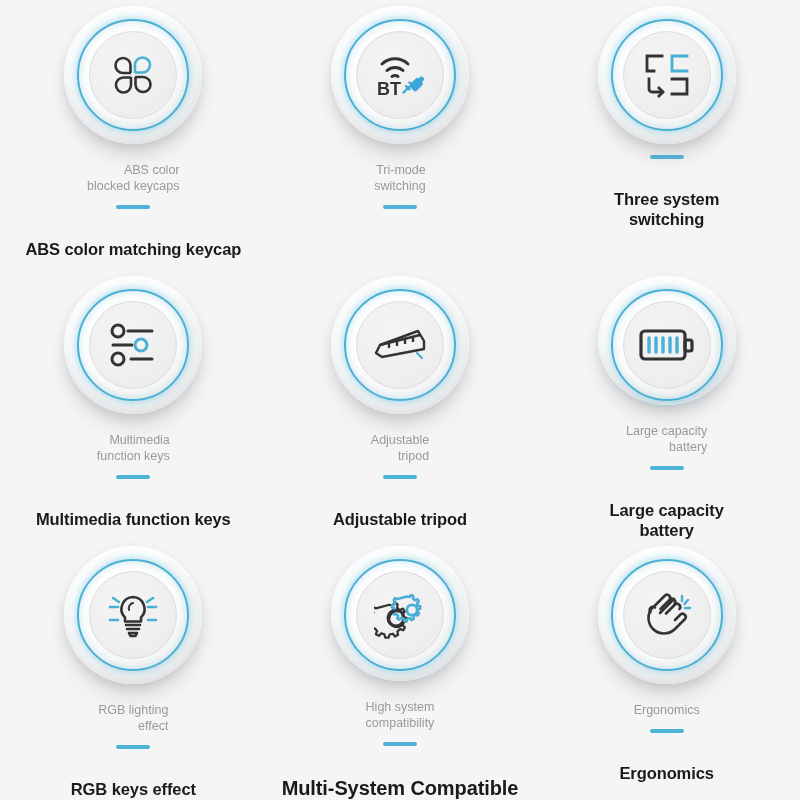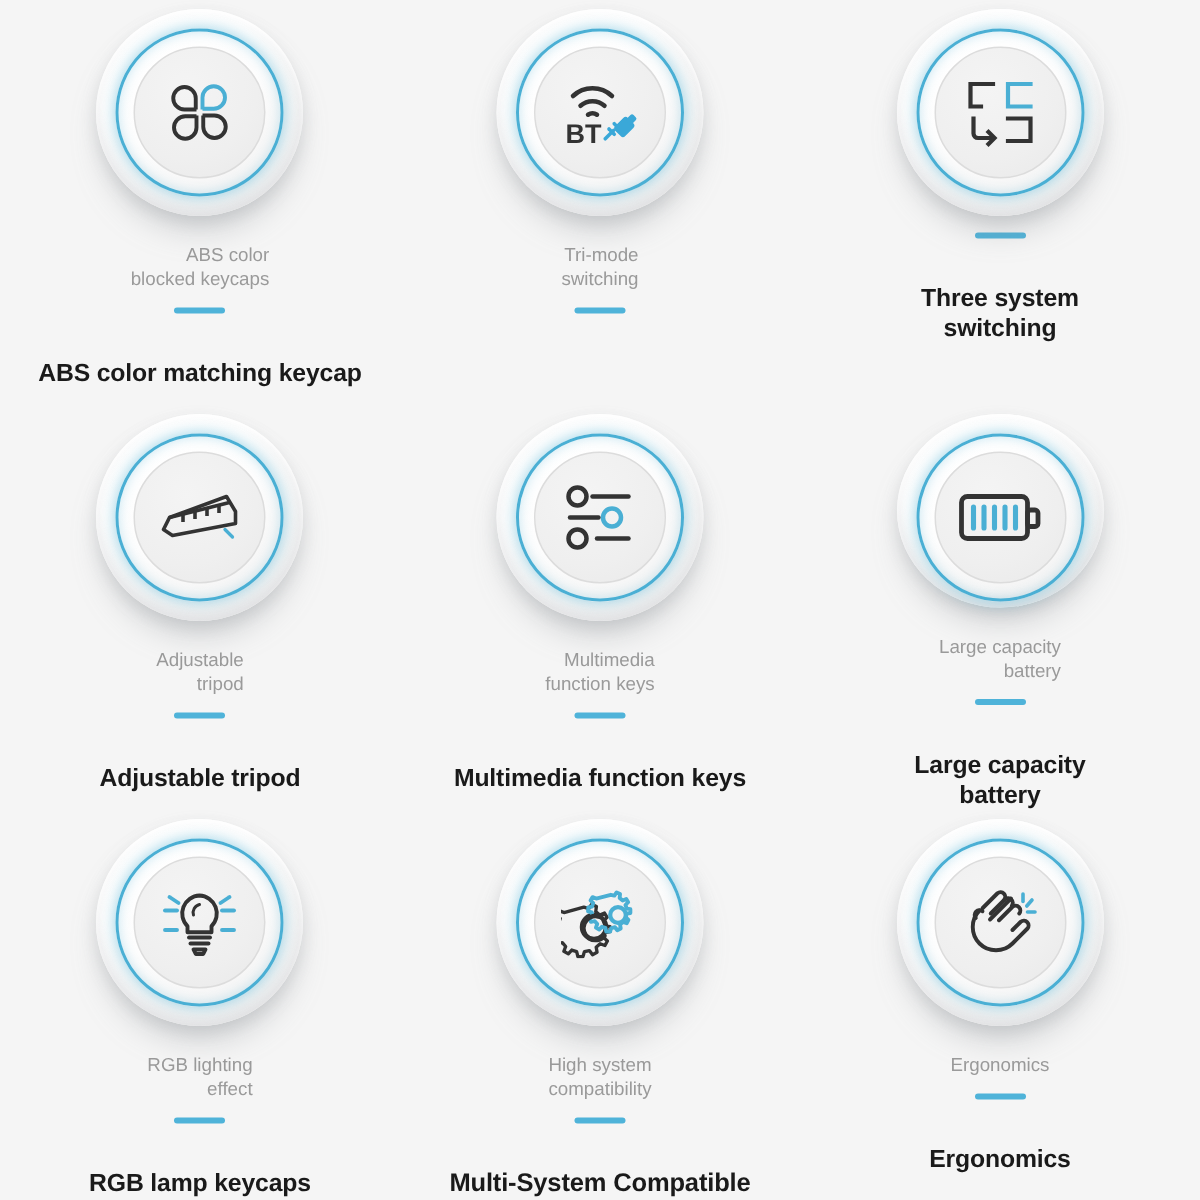--- a/index.html
+++ b/index.html
@@ -113,21 +113,21 @@
     margin-top: 30px;
     color: #1a1a1a;
     font-size: 16.5px;
     font-weight: bold;
     line-height: 1.22;
     letter-spacing: -0.1px;
     text-align: center;
     white-space: pre-line;
     font-family: "Liberation Sans", sans-serif;
   }
-  .title.small { font-size: 17px; }
+  .title.small { font-size: 20px; }
 
   
   .col-0 .sub, .col-0 .dash, .col-0 .title { align-self: center; }
   .feature.col-0 { padding-left: 0; }
 </style>
 </head>
 <body>
 
 <div class="grid">
 
@@ -194,42 +194,20 @@
               <path d="M7 27 V37 a3 3 0 0 0 3 3 H20" stroke="#333"></path>
               <path d="M17 36 l4 4 l-4 4" stroke="#333" fill="none"></path>
             </g>
           </svg>
         </span>
       </div>
     </div>
     <div class="dash"></div>
     <div class="title">Three system
 switching</div>
-  </div>
-
-  <div class="feature col-1">
-    <div class="puck">
-      <div class="ring"></div>
-      <div class="inner">
-        <span>
-          <svg width="56" height="40" viewBox="0 0 56 40">
-            <g fill="none" stroke="#333" stroke-width="2.4" stroke-linejoin="round">
-              <path d="M4 28 L8 20 L46 6 L52 16 L52 24 L10 32 Z"></path>
-              <path d="M8 20 L48 10"></path>
-              <path d="M17 17 v6 M25 15 v6 M33 13 v6 M41 11 v6"></path>
-            </g>
-            <path d="M45 28 l5 5" stroke="#4aafd4" stroke-width="2.2" fill="none" stroke-linecap="round"></path>
-          </svg>
-        </span>
-      </div>
-    </div>
-    <div class="sub">Adjustable
-tripod</div>
-    <div class="dash"></div>
-    <div class="title">Adjustable tripod</div>
   </div>
 
   <div class="feature col-0">
     <div class="puck">
       <div class="ring"></div>
       <div class="inner">
         <span>
           <svg width="52" height="44" viewBox="0 0 52 44">
             <g stroke-width="3" stroke-linecap="round">
               <circle cx="11" cy="8" r="6" fill="none" stroke="#333"></circle>
@@ -240,20 +218,42 @@
               <line x1="24" y1="36" x2="45" y2="36" stroke="#333"></line>
             </g>
           </svg>
         </span>
       </div>
     </div>
     <div class="sub">Multimedia
 function keys</div>
     <div class="dash"></div>
     <div class="title">Multimedia function keys</div>
+  </div>
+
+  <div class="feature col-1">
+    <div class="puck">
+      <div class="ring"></div>
+      <div class="inner">
+        <span>
+          <svg width="56" height="40" viewBox="0 0 56 40">
+            <g fill="none" stroke="#333" stroke-width="2.4" stroke-linejoin="round">
+              <path d="M4 28 L8 20 L46 6 L52 16 L52 24 L10 32 Z"></path>
+              <path d="M8 20 L48 10"></path>
+              <path d="M17 17 v6 M25 15 v6 M33 13 v6 M41 11 v6"></path>
+            </g>
+            <path d="M45 28 l5 5" stroke="#4aafd4" stroke-width="2.2" fill="none" stroke-linecap="round"></path>
+          </svg>
+        </span>
+      </div>
+    </div>
+    <div class="sub">Adjustable
+tripod</div>
+    <div class="dash"></div>
+    <div class="title">Adjustable tripod</div>
   </div>
 
   <div class="feature col-2">
     <div class="puck">
       <div class="ring"></div>
       <div class="inner">
         <span>
           <svg width="56" height="36" viewBox="0 0 56 36">
             <rect x="2" y="4" width="44" height="28" rx="4" fill="none" stroke="#333" stroke-width="3.2"></rect>
             <rect x="46" y="13" width="7" height="11" rx="2" fill="none" stroke="#333" stroke-width="3.2"></rect>
@@ -296,21 +296,21 @@
               <line x1="41" y1="29" x2="49" y2="29"></line>
               <line x1="40" y1="11" x2="46" y2="7"></line>
             </g>
           </svg>
         </span>
       </div>
     </div>
     <div class="sub">RGB lighting
 effect</div>
     <div class="dash"></div>
-    <div class="title">RGB lamp keycaps</div>
+    <div class="title">RGB keys effect</div>
   </div>
 
   <div class="feature col-1">
     <div class="puck">
       <div class="ring"></div>
       <div class="inner">
         <span>
           <svg width="52" height="48" viewBox="0 0 52 48">
             <g fill="none" stroke="#333" stroke-width="3" stroke-linejoin="round">
               <path d="M20 12 l4.5 1.2 2.6 -3.8 4.2 2 -0.6 4.6 3.6 3 4.3 -1.8 2.3 4 -3.3 3.3 1.6 4.3 4.4 0.7 0 4.6 -4.4 0.9 -1.4 4.3 3.4 3.1 -2.2 4.1 -4.4 -1.6 -3.5 3.1 0.8 4.6 -4.1 2.2 -2.8 -3.7 -4.5 1 -1.3 4.4 -4.6 -0.1 -1.1 -4.4 -4.4 -1.4 -3.1 3.4 -4 -2.3 1.6 -4.3 -3 -3.5 -4.6 0.9 -2.1 -4.1 3.8 -2.7 -0.9 -4.5 -4.4 -1.4 0.3 -4.6 4.5 -1.0 1.5 -4.3 -3.3 -3.2 2.4 -3.9 4.3 1.7 Z" transform="translate(-4,-1) scale(0.74) translate(6,8)"></path>

